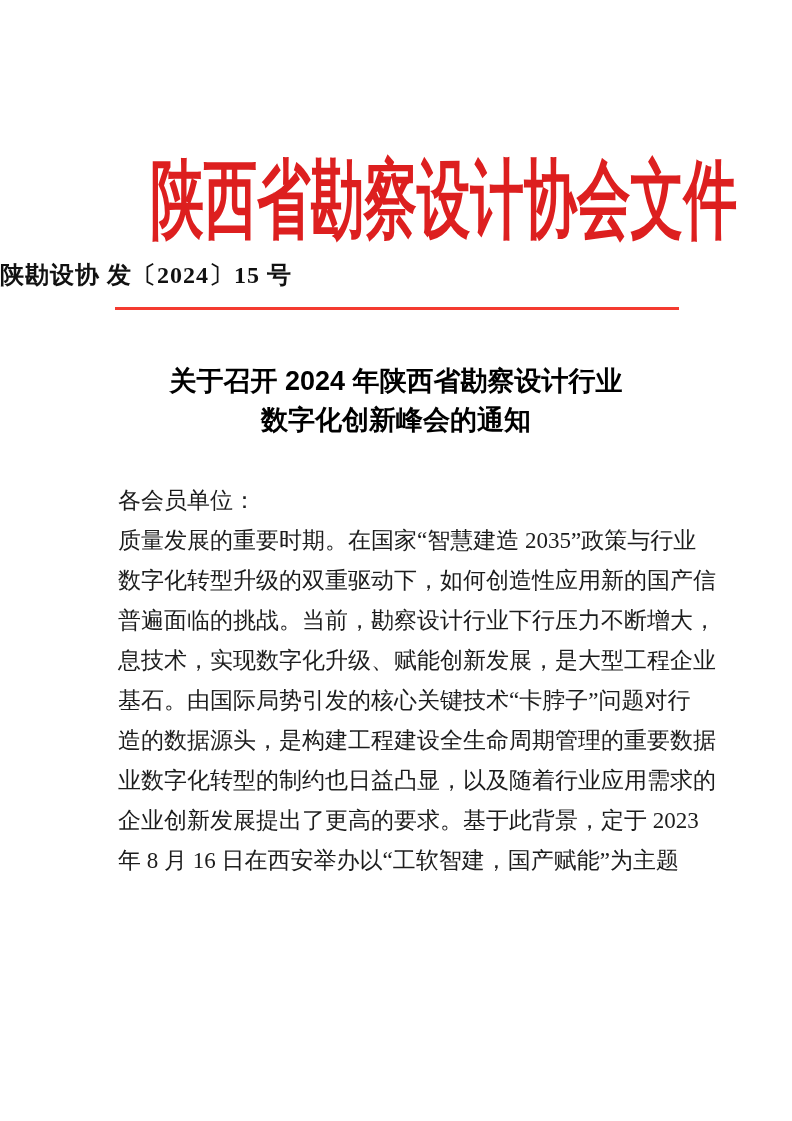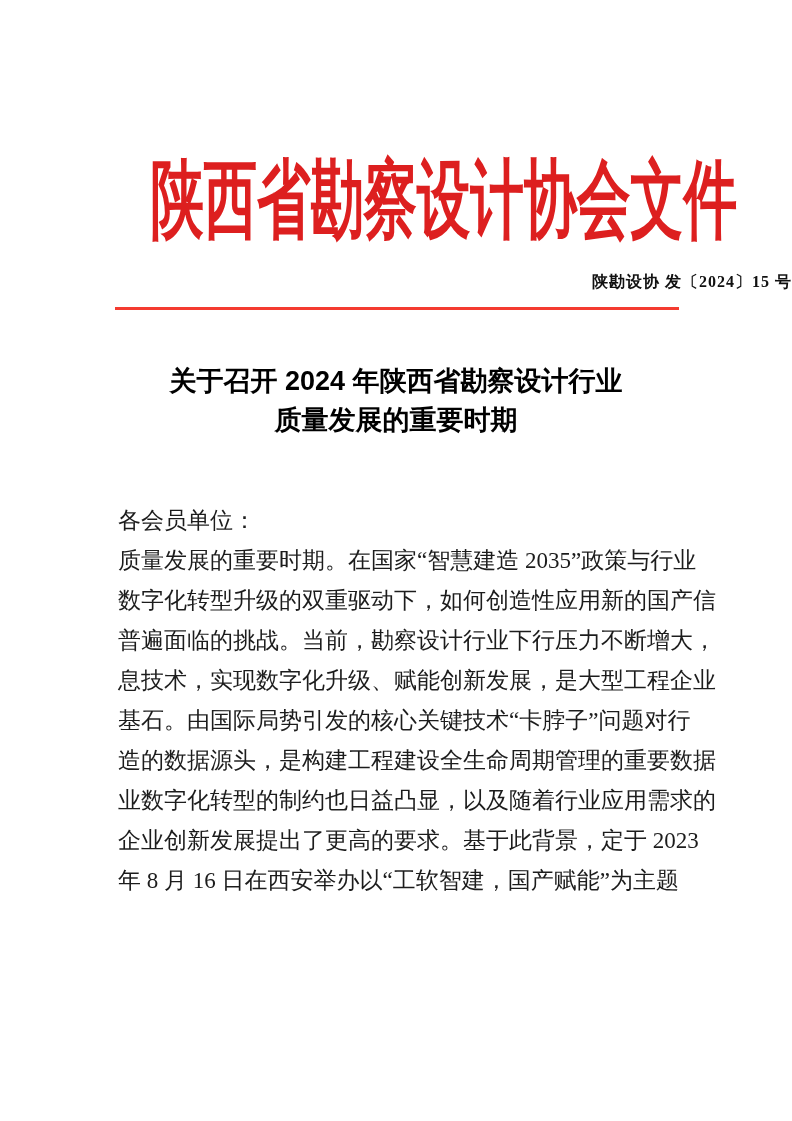--- a/index.html
+++ b/index.html
@@ -28,25 +28,25 @@
     font-weight: bold;
     color: #dd1f1f;
     white-space: nowrap;
     transform: scaleX(0.62);
     transform-origin: 50% 50%;
     font-family: "Liberation Serif", serif;
     letter-spacing: 0px;
   }
   .docnum {
     position: absolute;
-    top: 272px;
+    top: 259px;
     left: 0;
     right: 0;
-    text-align: right;
-    font-size: 16px;
+    text-align: left;
+    font-size: 24px;
     font-weight: bold;
     color: #111111;
     letter-spacing: 1px;
     font-family: "Liberation Serif", serif;
     white-space: nowrap;
   }
   .red-rule {
     position: absolute;
     top: 307px;
     left: 115px;
@@ -67,21 +67,20 @@
     font-family: "Liberation Sans", sans-serif;
   }
   .notice-body {
     position: absolute;
     top: 481px;
     left: 118px;
     width: 560px;
     font-size: 23px;
     color: #1c1c1c;
     font-family: "Liberation Serif", serif;
-    margin-top: 20px;
   }
   .salutation {
     height: 40px;
     line-height: 40px;
     text-align: left;
     white-space: nowrap;
   }
   .body-line {
     height: 40px;
     line-height: 40px;
@@ -100,21 +99,21 @@
 <div class="page">
 
   <div class="masthead">陕西省勘察设计协会文件</div>
 
   <div class="docnum">陕勘设协 发〔2024〕15 号</div>
 
   <div class="red-rule"></div>
 
   <div class="notice-title">
     <div>关于召开 2024 年陕西省勘察设计行业</div>
-    <div>质量发展的重要时期</div>
+    <div>数字化创新峰会的通知</div>
   </div>
 
   <div class="notice-body">
     <div class="salutation">各会员单位：</div>
     <div class="body-line">质量发展的重要时期。在国家“智慧建造 2035”政策与行业</div>
     <div class="body-line">数字化转型升级的双重驱动下，如何创造性应用新的国产信</div>
     <div class="body-line">普遍面临的挑战。当前，勘察设计行业下行压力不断增大，</div>
     <div class="body-line">息技术，实现数字化升级、赋能创新发展，是大型工程企业</div>
     <div class="body-line">基石。由国际局势引发的核心关键技术“卡脖子”问题对行</div>
     <div class="body-line">造的数据源头，是构建工程建设全生命周期管理的重要数据</div>

